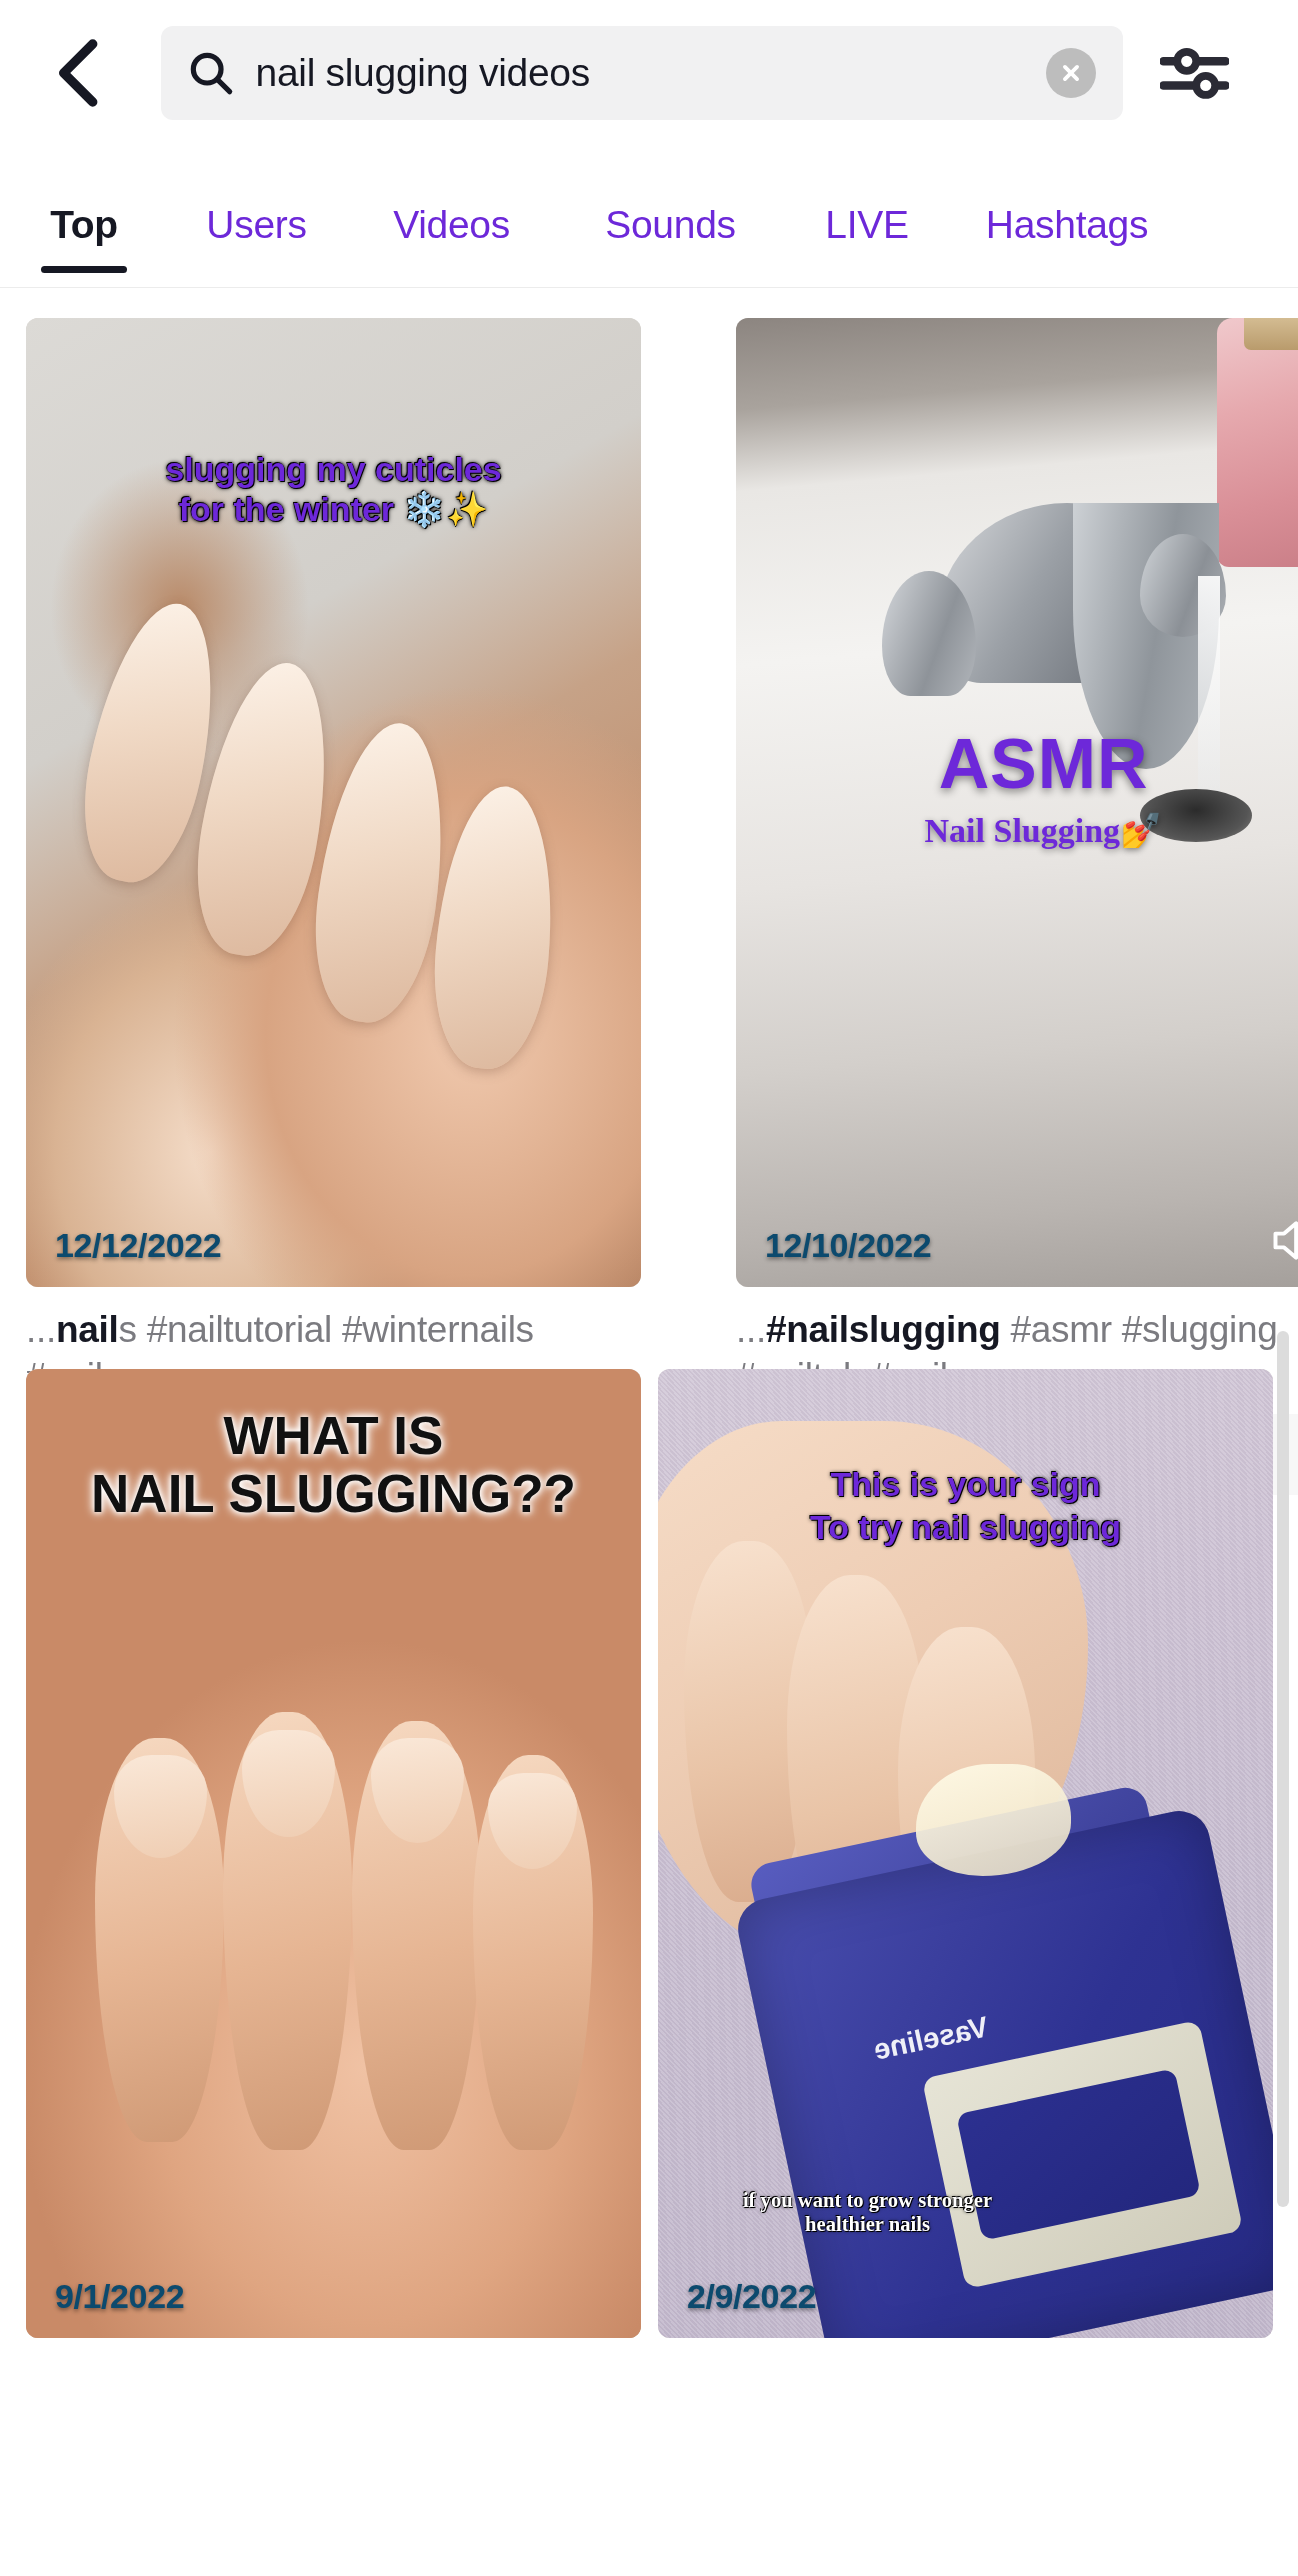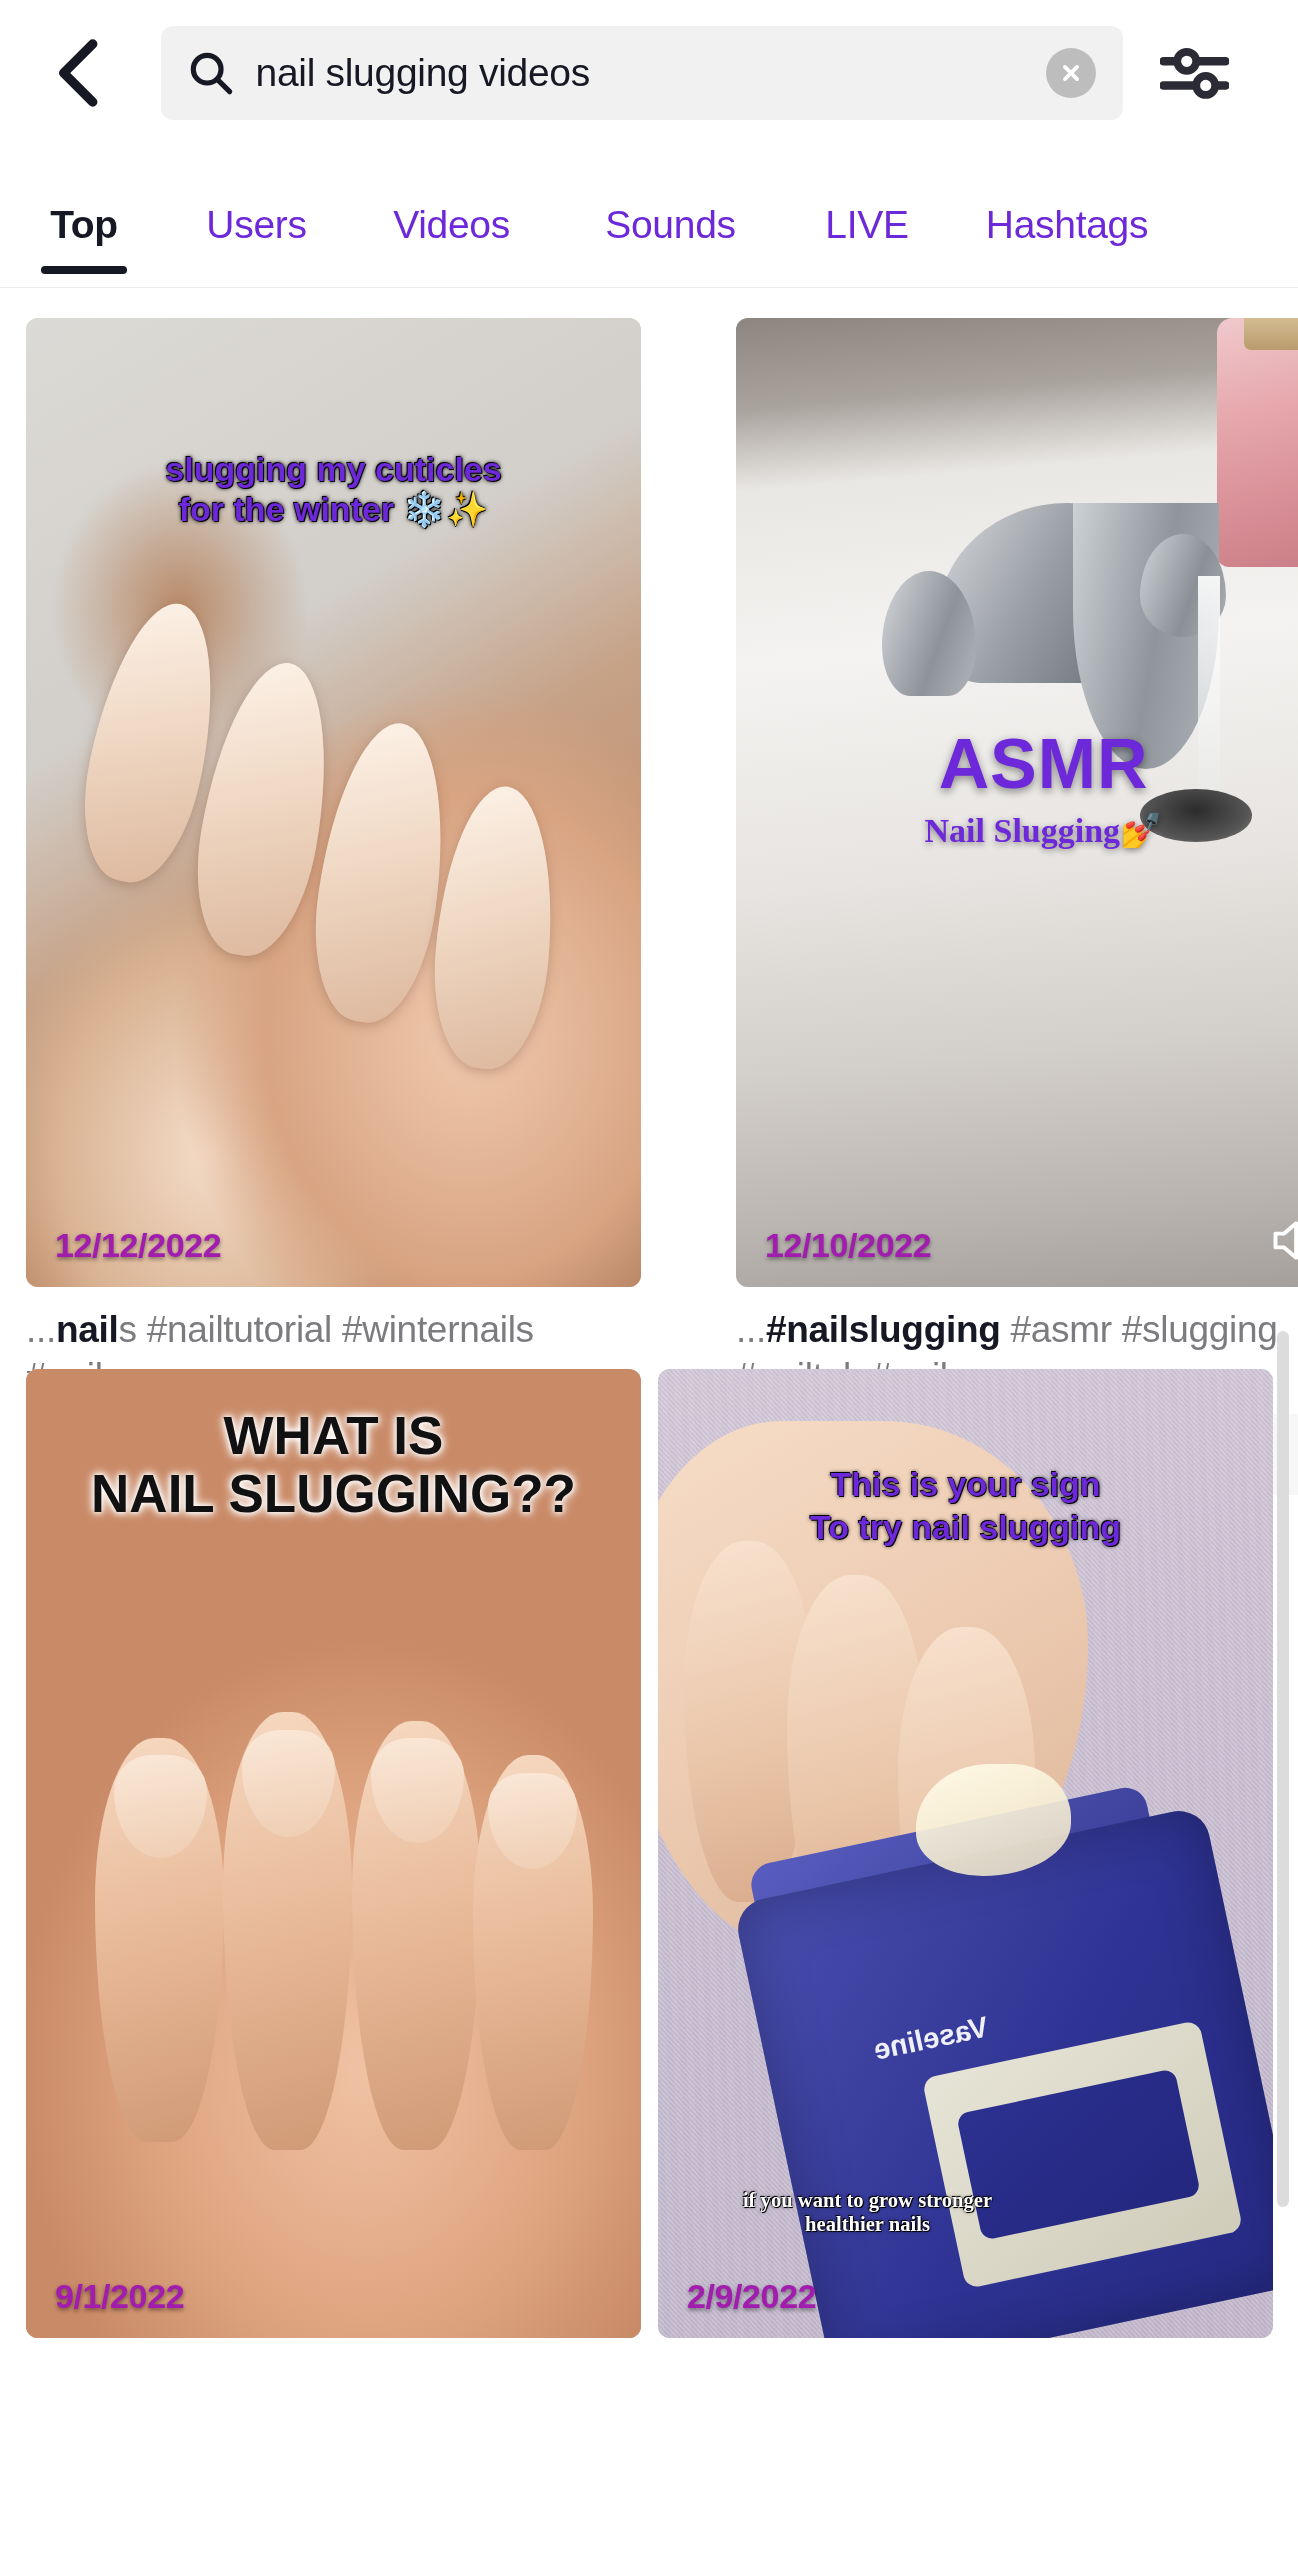--- a/index.html
+++ b/index.html
@@ -31,21 +31,21 @@
     background:#bdbdbd; display:flex; align-items:center; justify-content:center; cursor:pointer;
   }
   .filter-btn {
     position:absolute; left:1157px; top:38px; width:74px; height:69px;
     display:flex; align-items:center; justify-content:center; cursor:pointer;
   }
 
   
   .tabs {
     position:absolute; left:0; top:163px; width:1298px; height:125px;
-    display:flex; align-items:center; background:#fff;
+    display:flex; align-items:flex-end; background:#fff;
     border-bottom:1.7px solid #ececec; overflow:hidden;
   }
   .tab {
     position:relative; height:125px; display:flex; align-items:center;
     justify-content:center; font-size:39px; color:#6d28d9; cursor:pointer;
     flex:0 0 auto; letter-spacing:-0.3px;
   }
   .tab.active { color:#161823; font-weight:bold; }
   .tab .underline {
     position:absolute; bottom:13.7px; left:50%; transform:translateX(-50%);
@@ -56,21 +56,21 @@
   .grid {
     position:absolute; left:0; top:289px; width:1298px; height:2287px;
   }
   .card { position:absolute; width:615px; }
   .thumb {
     position:relative; width:615px; height:969px; border-radius:12px;
     overflow:hidden; cursor:pointer; background:#d8d4cf;
   }
   .thumb .bgimg { position:absolute; inset:0; }
   .ov-date {
-    position:absolute; left:29px; bottom:22px; color:#a21caf; font-size:34px;
+    position:absolute; left:29px; bottom:22px; color:#0c4a6e; font-size:34px;
     font-weight:bold; letter-spacing:-0.4px;
     text-shadow:0 1.7px 4.3px rgba(0,0,0,.45);
   }
   .ov-sound { position:absolute; right:29px; bottom:22px; }
   .ov-text {
     position:absolute; left:0; right:0; text-align:center; color:#6d28d9;
     font-weight:bold; line-height:1.18;
   }
   .caption {
     width:615px; margin-top:19px; font-size:37px; line-height:1.28;

